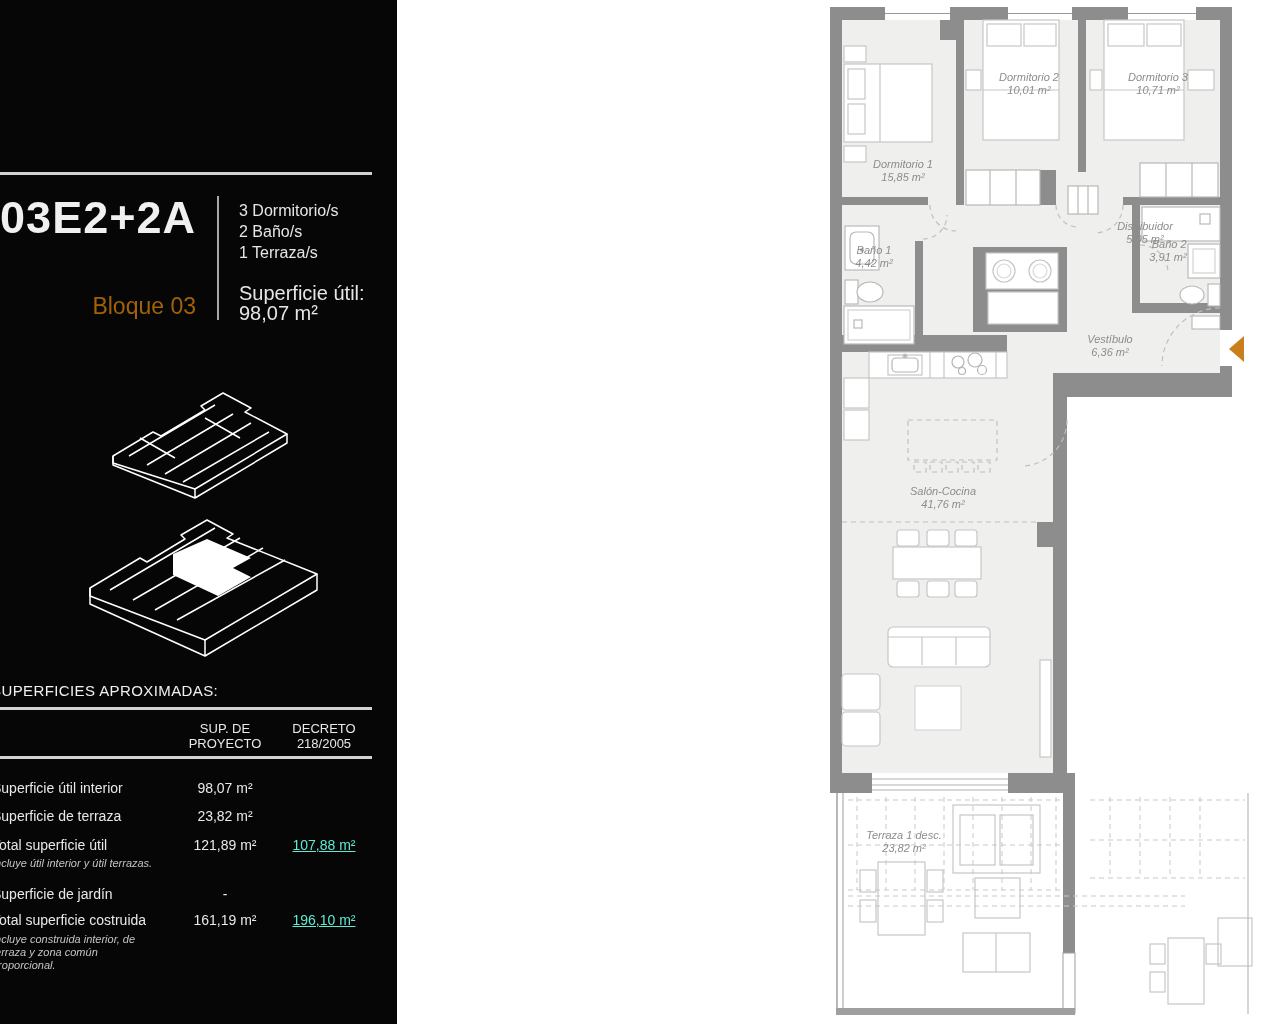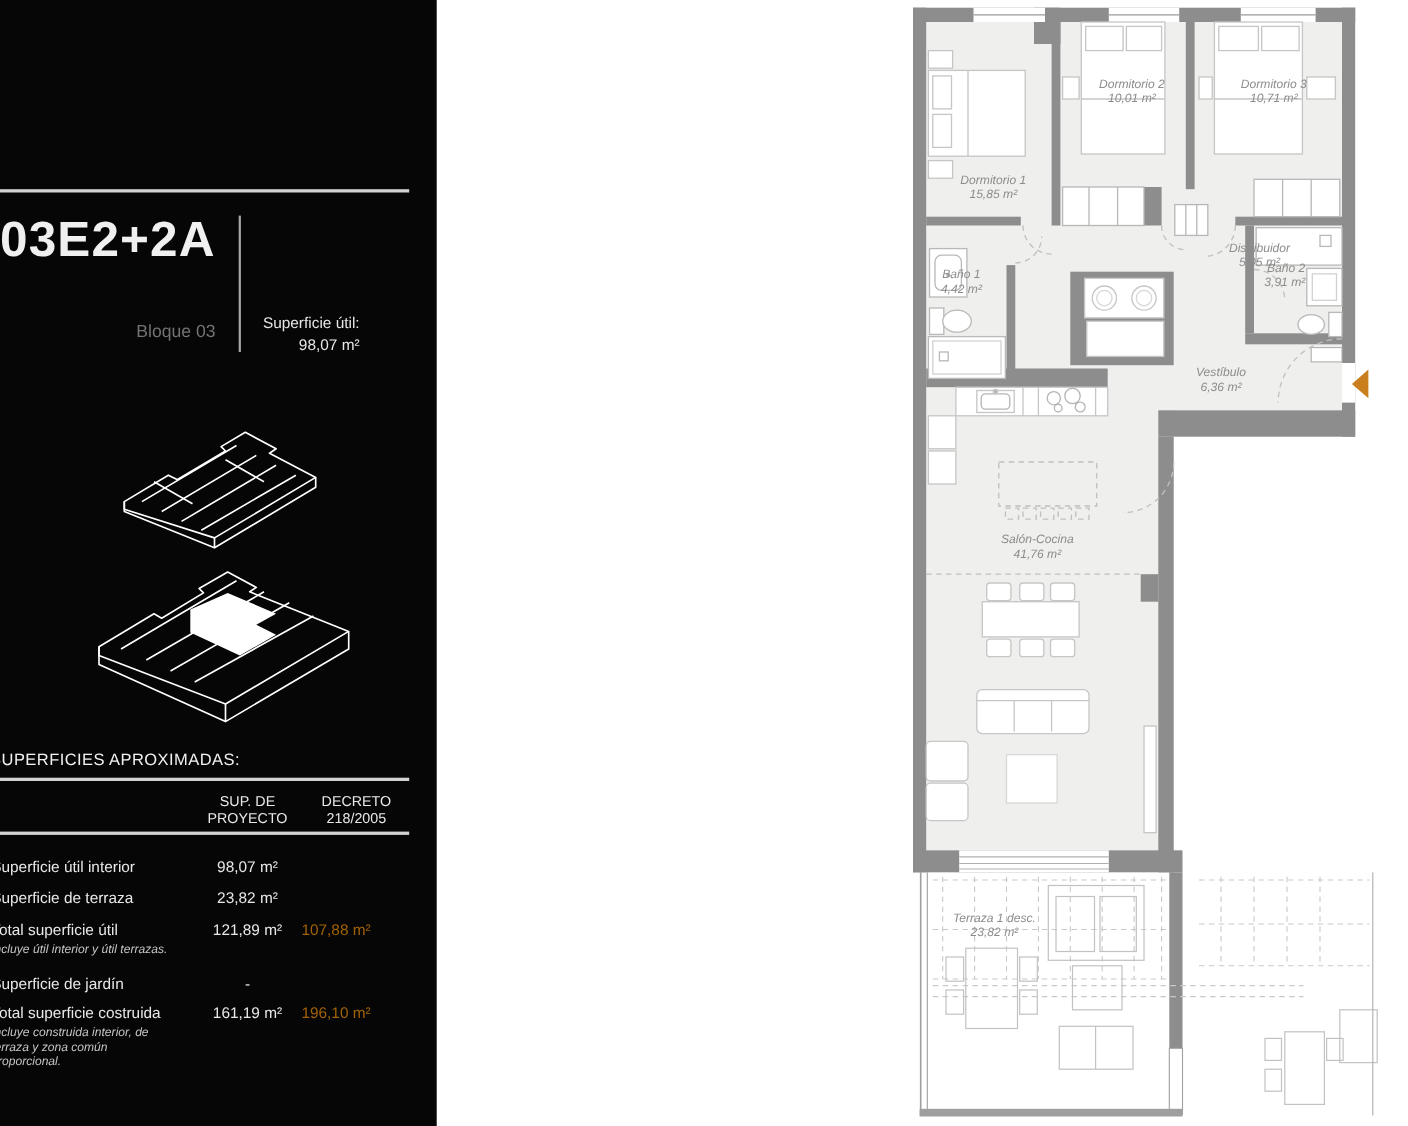--- a/index.html
+++ b/index.html
@@ -4,53 +4,58 @@
 <style>
   html,body{margin:0;padding:0;background:#fff;}
   .screen{position:relative;width:1280px;height:1024px;background:#ffffff;overflow:hidden;
           font-family:"Liberation Sans",sans-serif;}
   
   .panel{position:absolute;left:0;top:0;width:397px;height:1024px;background:#060606;
          overflow:hidden;color:#e9e9e9;}
   .hline{position:absolute;left:0;height:3px;background:#d2d2d2;}
   .unit-code{position:absolute;right:201px;top:192px;font-size:45px;font-weight:bold;
              letter-spacing:1px;color:#f0f0f0;white-space:nowrap;}
-  .bloque{position:absolute;left:0;top:293px;width:196px;text-align:right;font-size:16px;color:#737373;}
+  .bloque{position:absolute;left:0;top:293px;width:196px;text-align:right;font-size:23px;color:#a16207;}
   .vline{position:absolute;left:217px;top:196px;width:2px;height:124px;background:#a8a8a8;}
   .features{position:absolute;left:239px;top:200px;font-size:16px;line-height:21px;color:#e6e6e6;}
-  .sup-block{position:absolute;left:239px;top:283px;font-size:14px;line-height:20px;color:#e6e6e6;text-align:right;}
+  .sup-block{position:absolute;left:239px;top:283px;font-size:20px;line-height:20px;color:#e6e6e6;}
   .bldg-svg{position:absolute;left:55px;top:368px;width:300px;height:300px;}
   .t-title{position:absolute;left:-9px;top:682px;font-size:15px;letter-spacing:.4px;color:#f0f0f0;white-space:nowrap;}
   .col-h{position:absolute;top:721px;font-size:13px;line-height:15px;text-align:center;color:#e8e8e8;}
   .col-h.c1{left:175px;width:100px;}
   .col-h.c2{left:274px;width:100px;text-align:center;}
   .trow{position:absolute;left:0;width:397px;height:18px;}
   .r-label{position:absolute;left:-8px;font-size:14px;color:#e8e8e8;white-space:nowrap;}
   .r-v1{position:absolute;left:175px;width:100px;text-align:center;font-size:14px;color:#e8e8e8;}
-  .r-v2{position:absolute;left:274px;width:100px;text-align:left;font-size:14px;color:#a16207;}
+  .r-v2{position:absolute;left:274px;width:100px;text-align:center;font-size:14px;color:#5eead4;text-decoration:underline;}
   .r-note{position:absolute;left:-8px;font-size:11px;font-style:italic;color:#c4c4c4;
           line-height:13px;width:175px;}
   
   .plan-svg{position:absolute;left:0;top:0;width:1280px;height:1024px;z-index:1;}
   .rlabel{position:absolute;transform:translate(-50%,-50%);font-style:italic;color:#8c8c8c;
           font-size:11px;line-height:13px;text-align:center;white-space:nowrap;z-index:3;}
 </style>
 </head>
 <body>
 
 <div class="screen">
 
   <div class="panel">
 
     <div class="hline" style="top:172px;width:372px;"></div>
 
     <div class="unit-code">303E2+2A</div>
     <div class="bloque">Bloque 03</div>
     <div class="vline"></div>
 
+    <div class="features">
+      <div>3 Dormitorio/s</div>
+      <div>2 Baño/s</div>
+      <div>1 Terraza/s</div>
+    </div>
 
     <div class="sup-block">
       <div>Superficie útil:</div>
       <div>98,07 m²</div>
     </div>
 
     <svg class="bldg-svg" viewBox="0 0 300 300">
       <g stroke="#ffffff" stroke-width="1.5" fill="none" stroke-linejoin="round">
         <path d="M58,88 L98,64 L106,68 L150,42 L146,38 L168,25 L196,40 L190,44 L232,66 L140,121 L58,95 Z"></path>
         <path d="M58,88 L58,97 L140,130 L140,121 M140,130 L232,75 L232,66"></path>

